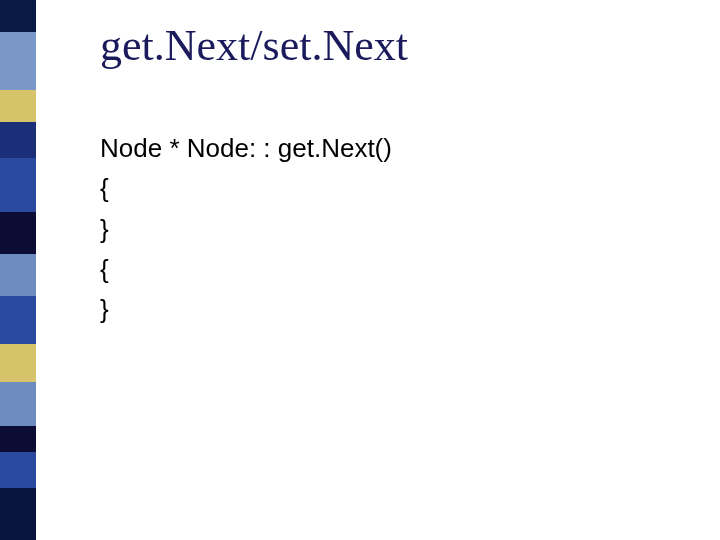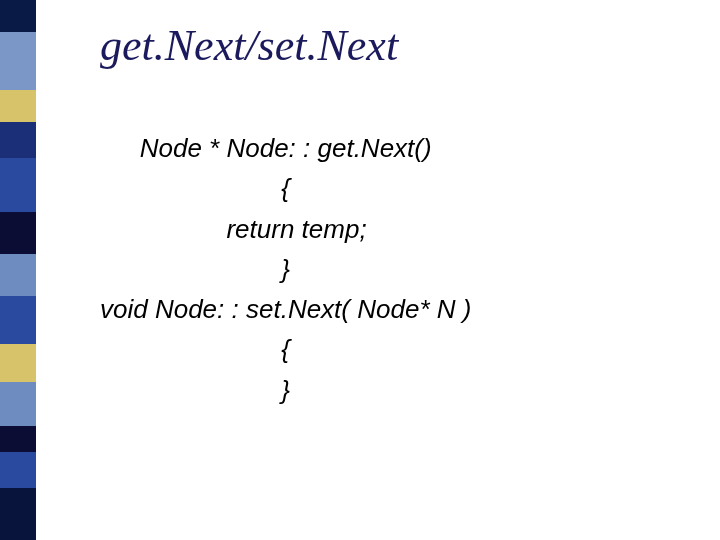--- a/index.html
+++ b/index.html
@@ -9,21 +9,20 @@
     height: 540px;
     background: #ffffff;
     font-family: Arial, Helvetica, sans-serif;
     overflow: hidden;
   }
   .slide {
     position: relative;
     width: 692px;
     height: 540px;
     background: #ffffff;
-    font-style: italic;
   }
   .stripe {
     position: absolute;
     left: 0;
     width: 36px;
   }
   .title {
     position: absolute;
     left: 100px;
     top: 20px;
@@ -33,21 +32,20 @@
     font-weight: 400;
   }
   .body {
     position: absolute;
     left: 100px;
     top: 128px;
     font-family: Arial, Helvetica, sans-serif;
     font-size: 26px;
     color: #000000;
     line-height: 1.55;
-    text-align: center;
   }
   .body div {
     white-space: pre;
   }
 </style>
 </head>
 <body>
 
 <div class="slide">
 
@@ -65,20 +63,18 @@
       <div class="stripe" style="top: 426px; height: 26px; background: rgb(11, 13, 52);"></div>
       <div class="stripe" style="top: 452px; height: 36px; background: rgb(42, 74, 160);"></div>
       <div class="stripe" style="top: 488px; height: 52px; background: rgb(8, 20, 60);"></div>
     </div>
 
   <div class="title">get.Next/set.Next</div>
 
   <div class="body">
     <div>Node * Node: : get.Next()</div>
     <div>{</div>
-    <div>   return temp;</div>
     <div>}</div>
-    <div>void Node: : set.Next( Node* N )</div>
     <div>{</div>
     <div>}</div>
   </div>
 
 </div>
 
 </body></html>

